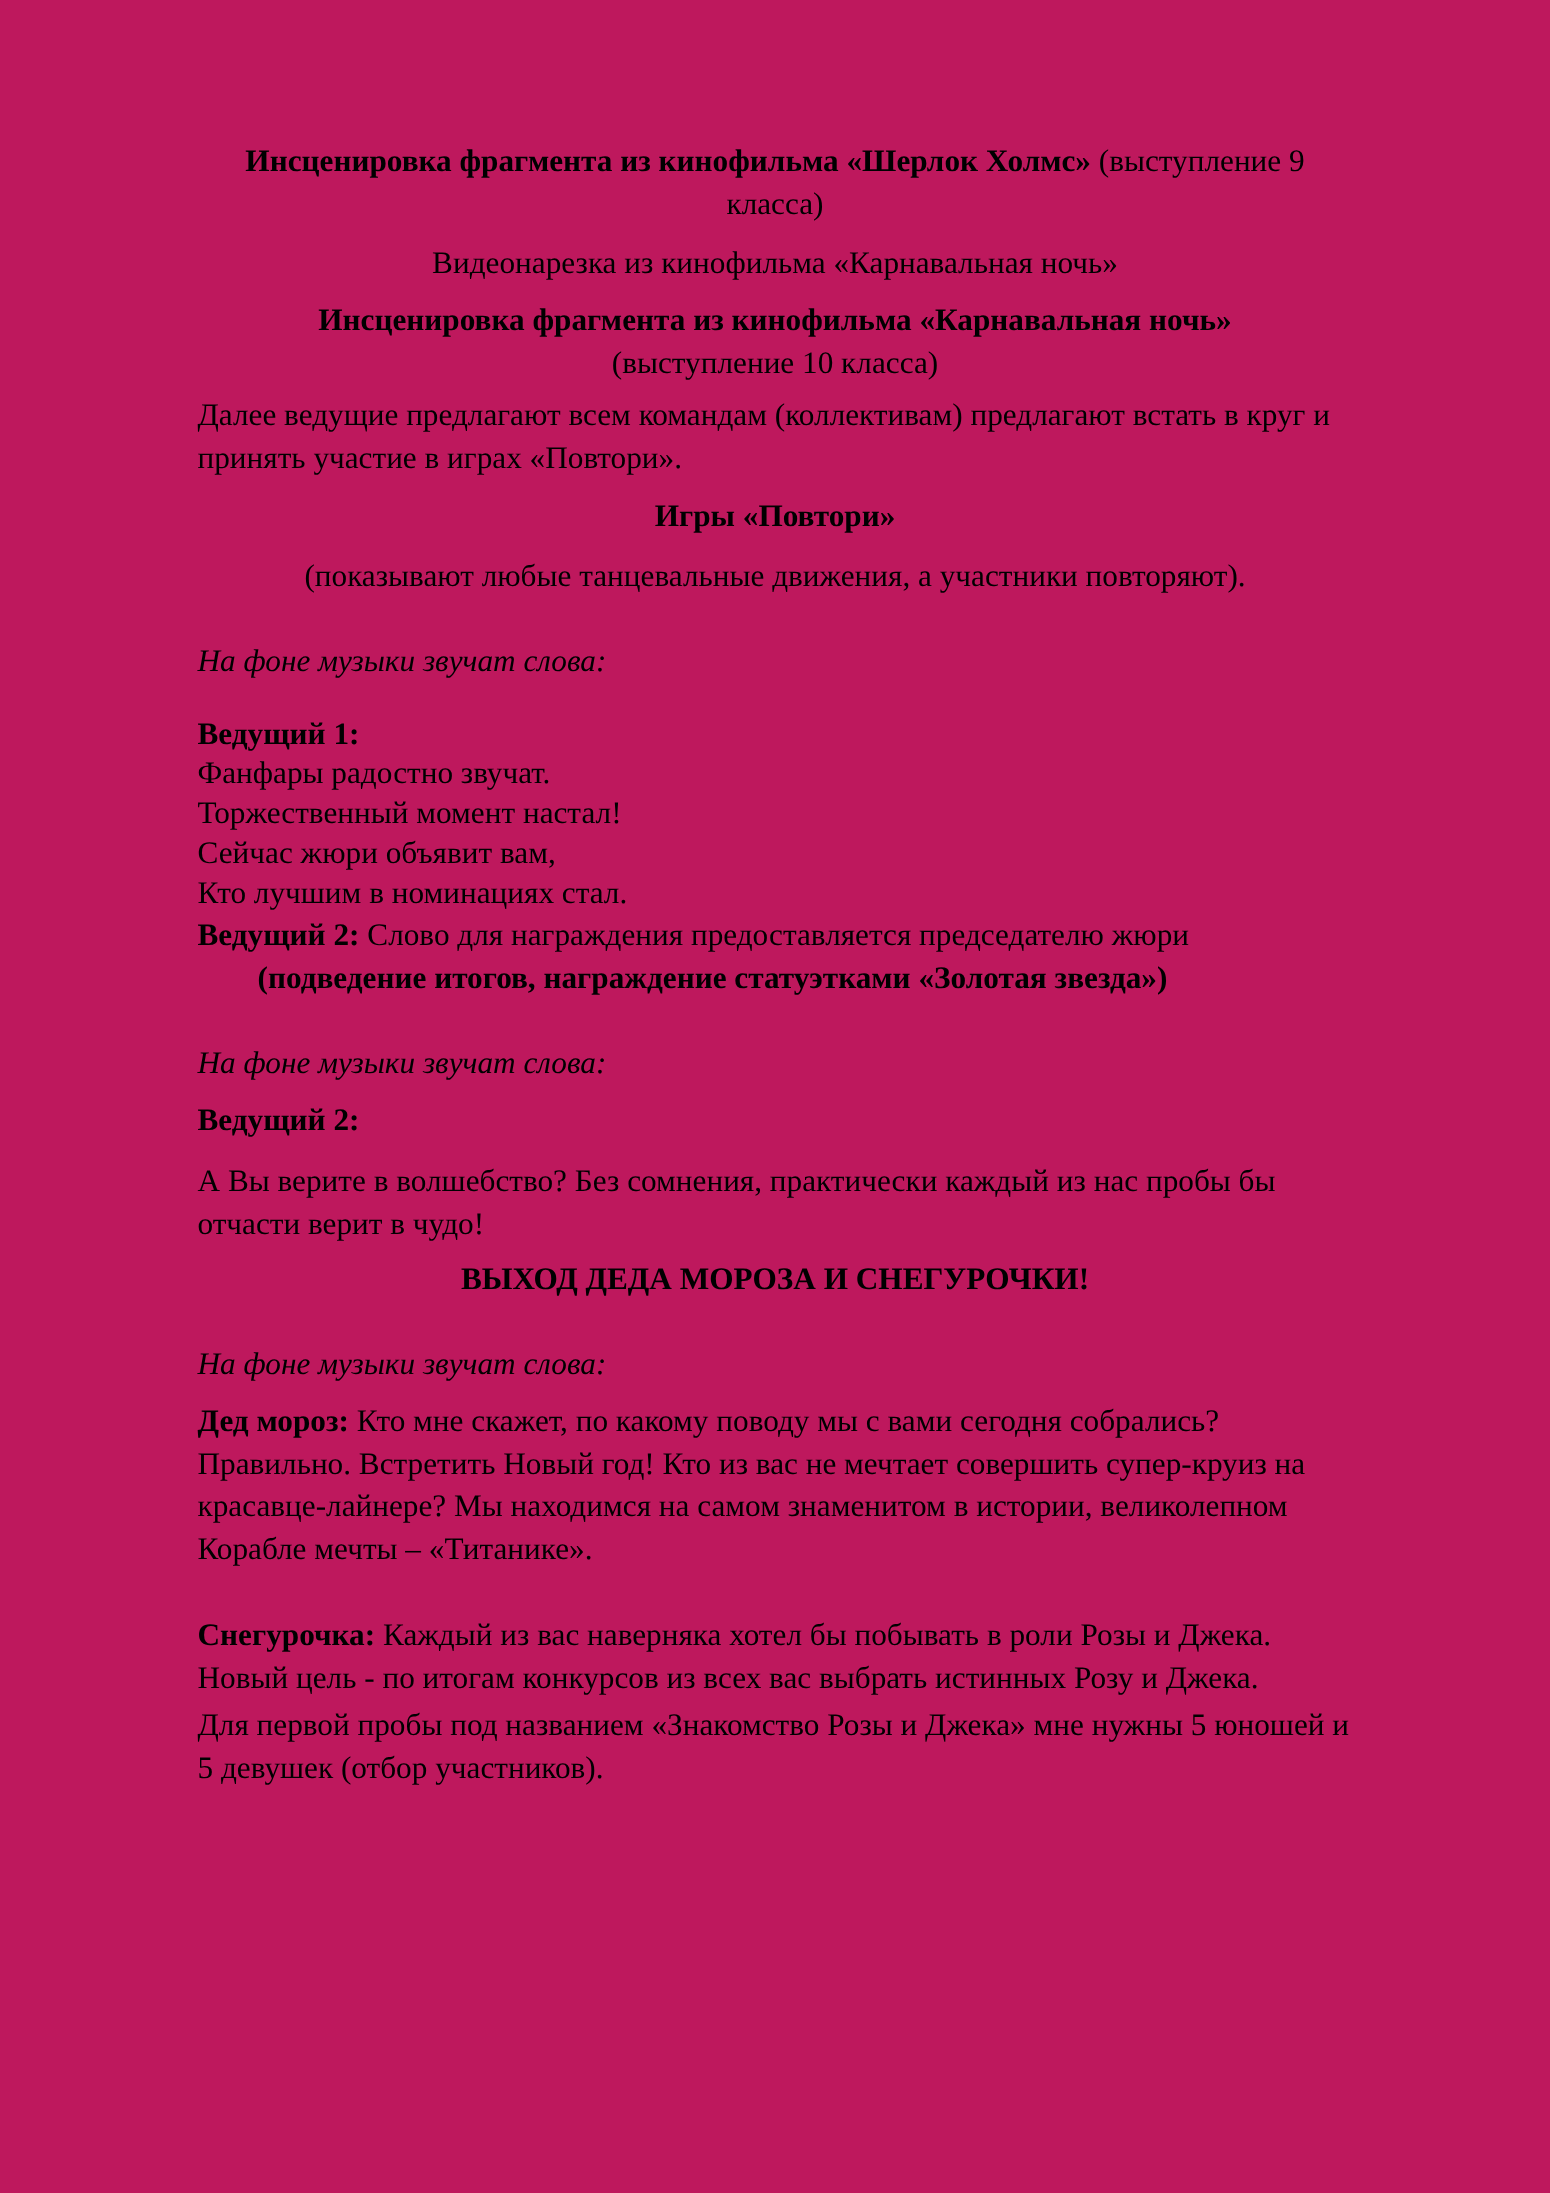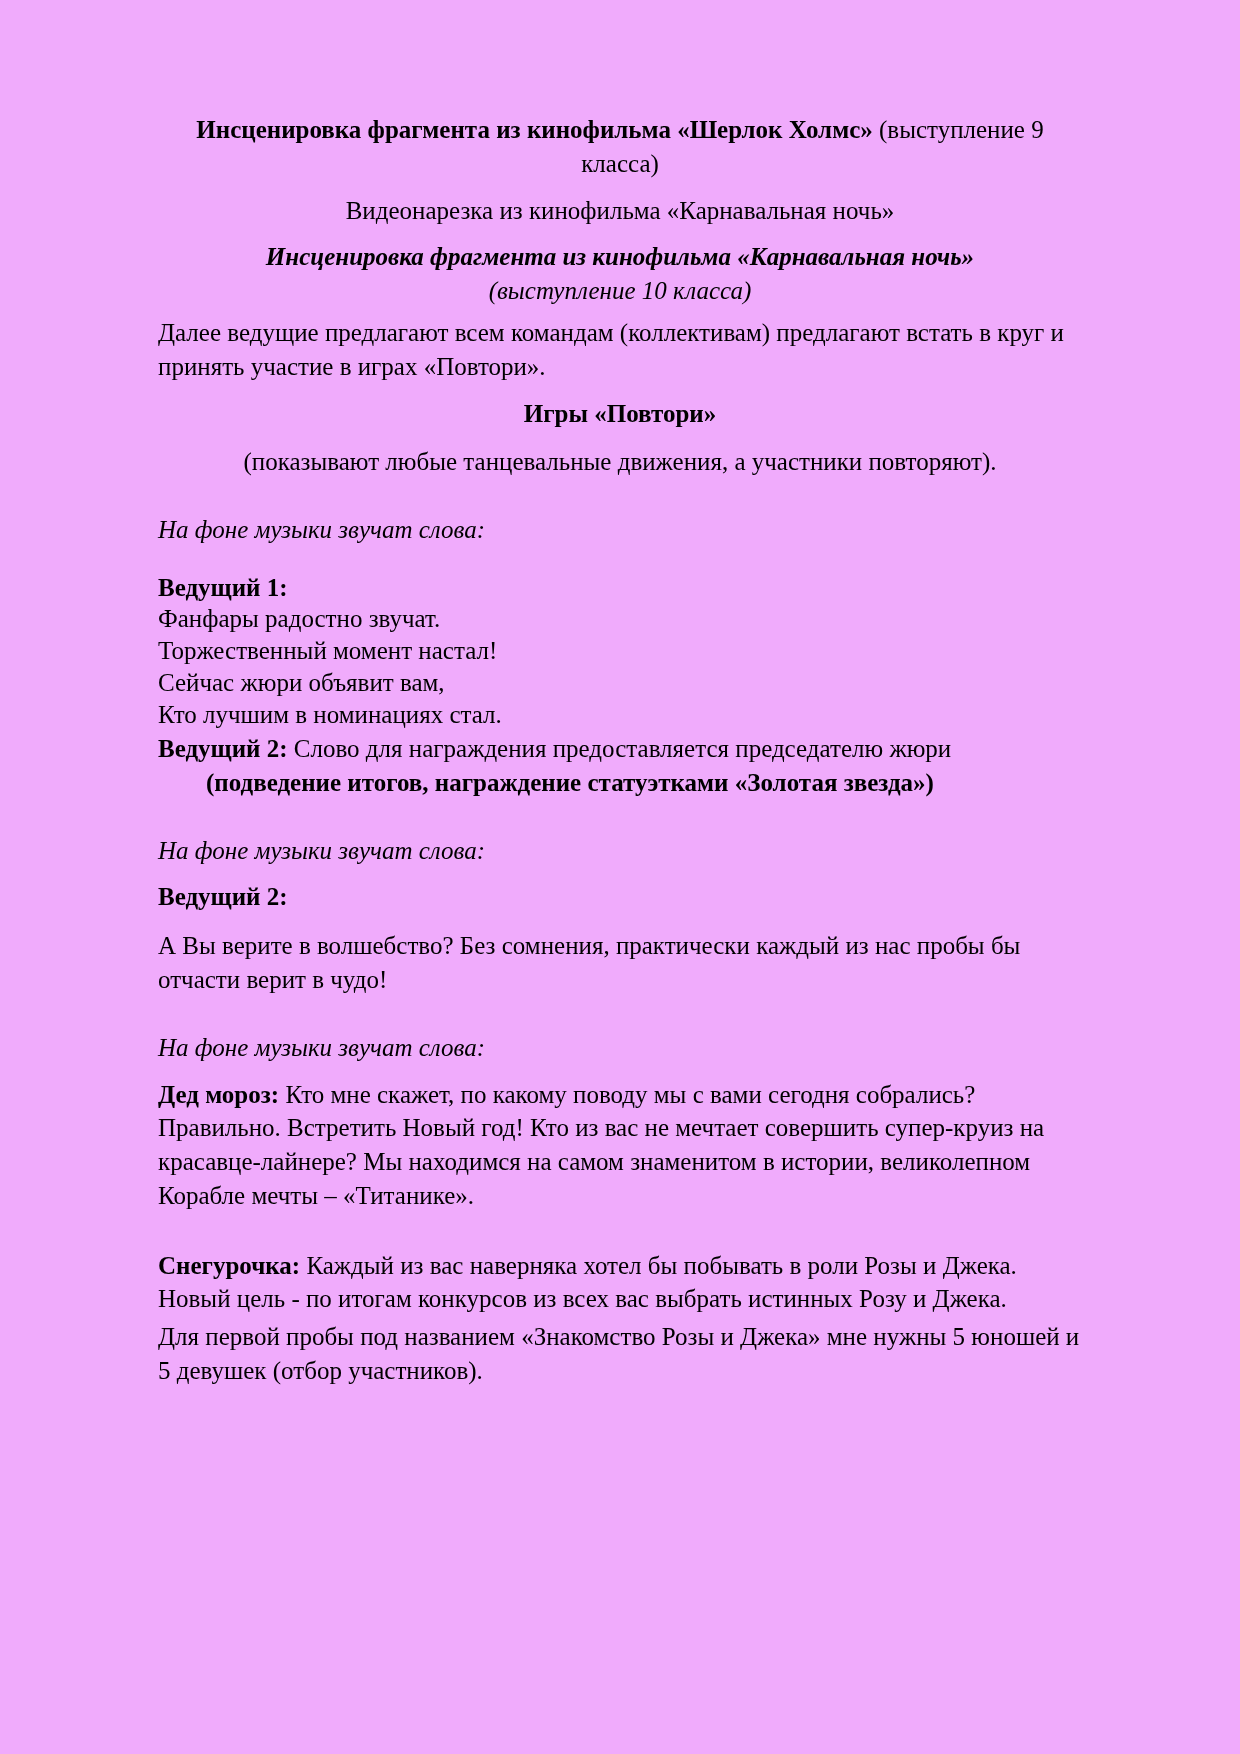--- a/index.html
+++ b/index.html
@@ -6,36 +6,36 @@
     margin: 0;
     padding: 0;
     background: #ffffff;
   }
   .page {
     position: relative;
     width: 1240px;
     height: 1754px;
     box-sizing: border-box;
     padding: 113px 158px 40px 158px;
-    background: #f0abfc;
+    background: #be185d;
     color: #000000;
     font-family: "Liberation Serif", "DejaVu Serif", serif;
     font-size: 25px;
     line-height: 1.35;
     overflow: hidden;
   }
   p { margin: 0; }
   .center { text-align: center; }
   .bold { font-weight: bold; }
   .italic { font-style: italic; margin-top: 34px; }
   .block { display: block; }
 
   .mb-sherlock   { margin-bottom: 13px; }
   .mb-video      { margin-bottom: 13px; }
-  .mb-karnaval   { margin-bottom: 8px; font-style: italic; }
+  .mb-karnaval   { margin-bottom: 8px; }
   .mb-intro      { margin-bottom: 14px; }
   .mb-gamestitle { margin-bottom: 14px; }
   .mb-gamesnote  { margin-bottom: 15px; }
   .mb-cue1       { margin-bottom: 25px; }
   .mb-host1      { margin-bottom: 2px; }
   .mb-award      { margin-bottom: 26px; }
   .mb-cue2       { margin-bottom: 12px; }
   .mb-host2label { margin-bottom: 16px; }
   .mb-magic      { margin-bottom: 10px; }
   .mb-exit       { margin-bottom: 19px; }
@@ -82,20 +82,21 @@
     <strong>Ведущий 2:</strong><span> Слово для награждения предоставляется председателю жюри</span>
     <span class="award-note">(подведение итогов, награждение статуэтками «Золотая звезда»)</span>
   </p>
 
   <p class="italic mb-cue2">На фоне музыки звучат слова:</p>
 
   <p class="bold mb-host2label">Ведущий 2:</p>
 
   <p class="mb-magic">А Вы верите в волшебство? Без сомнения, практически каждый из нас пробы бы отчасти верит в чудо!</p>
 
+  <p class="center bold mb-exit">ВЫХОД ДЕДА МОРОЗА И СНЕГУРОЧКИ!</p>
 
   <p class="italic mb-cue3">На фоне музыки звучат слова:</p>
 
   <p class="mb-dedmoroz">
     <strong>Дед мороз:</strong><span> Кто мне скажет, по какому поводу мы с вами сегодня собрались? Правильно. Встретить Новый год! Кто из вас не мечтает совершить супер-круиз на красавце-лайнере? Мы находимся на самом знаменитом в истории, великолепном Корабле мечты – «Титанике».</span>
   </p>
 
   <p class="mb-sneg">
     <strong>Снегурочка:</strong><span> Каждый из вас наверняка хотел бы побывать в роли Розы и Джека. Новый цель - по итогам конкурсов из всех вас выбрать истинных Розу и Джека.</span>
   </p>

